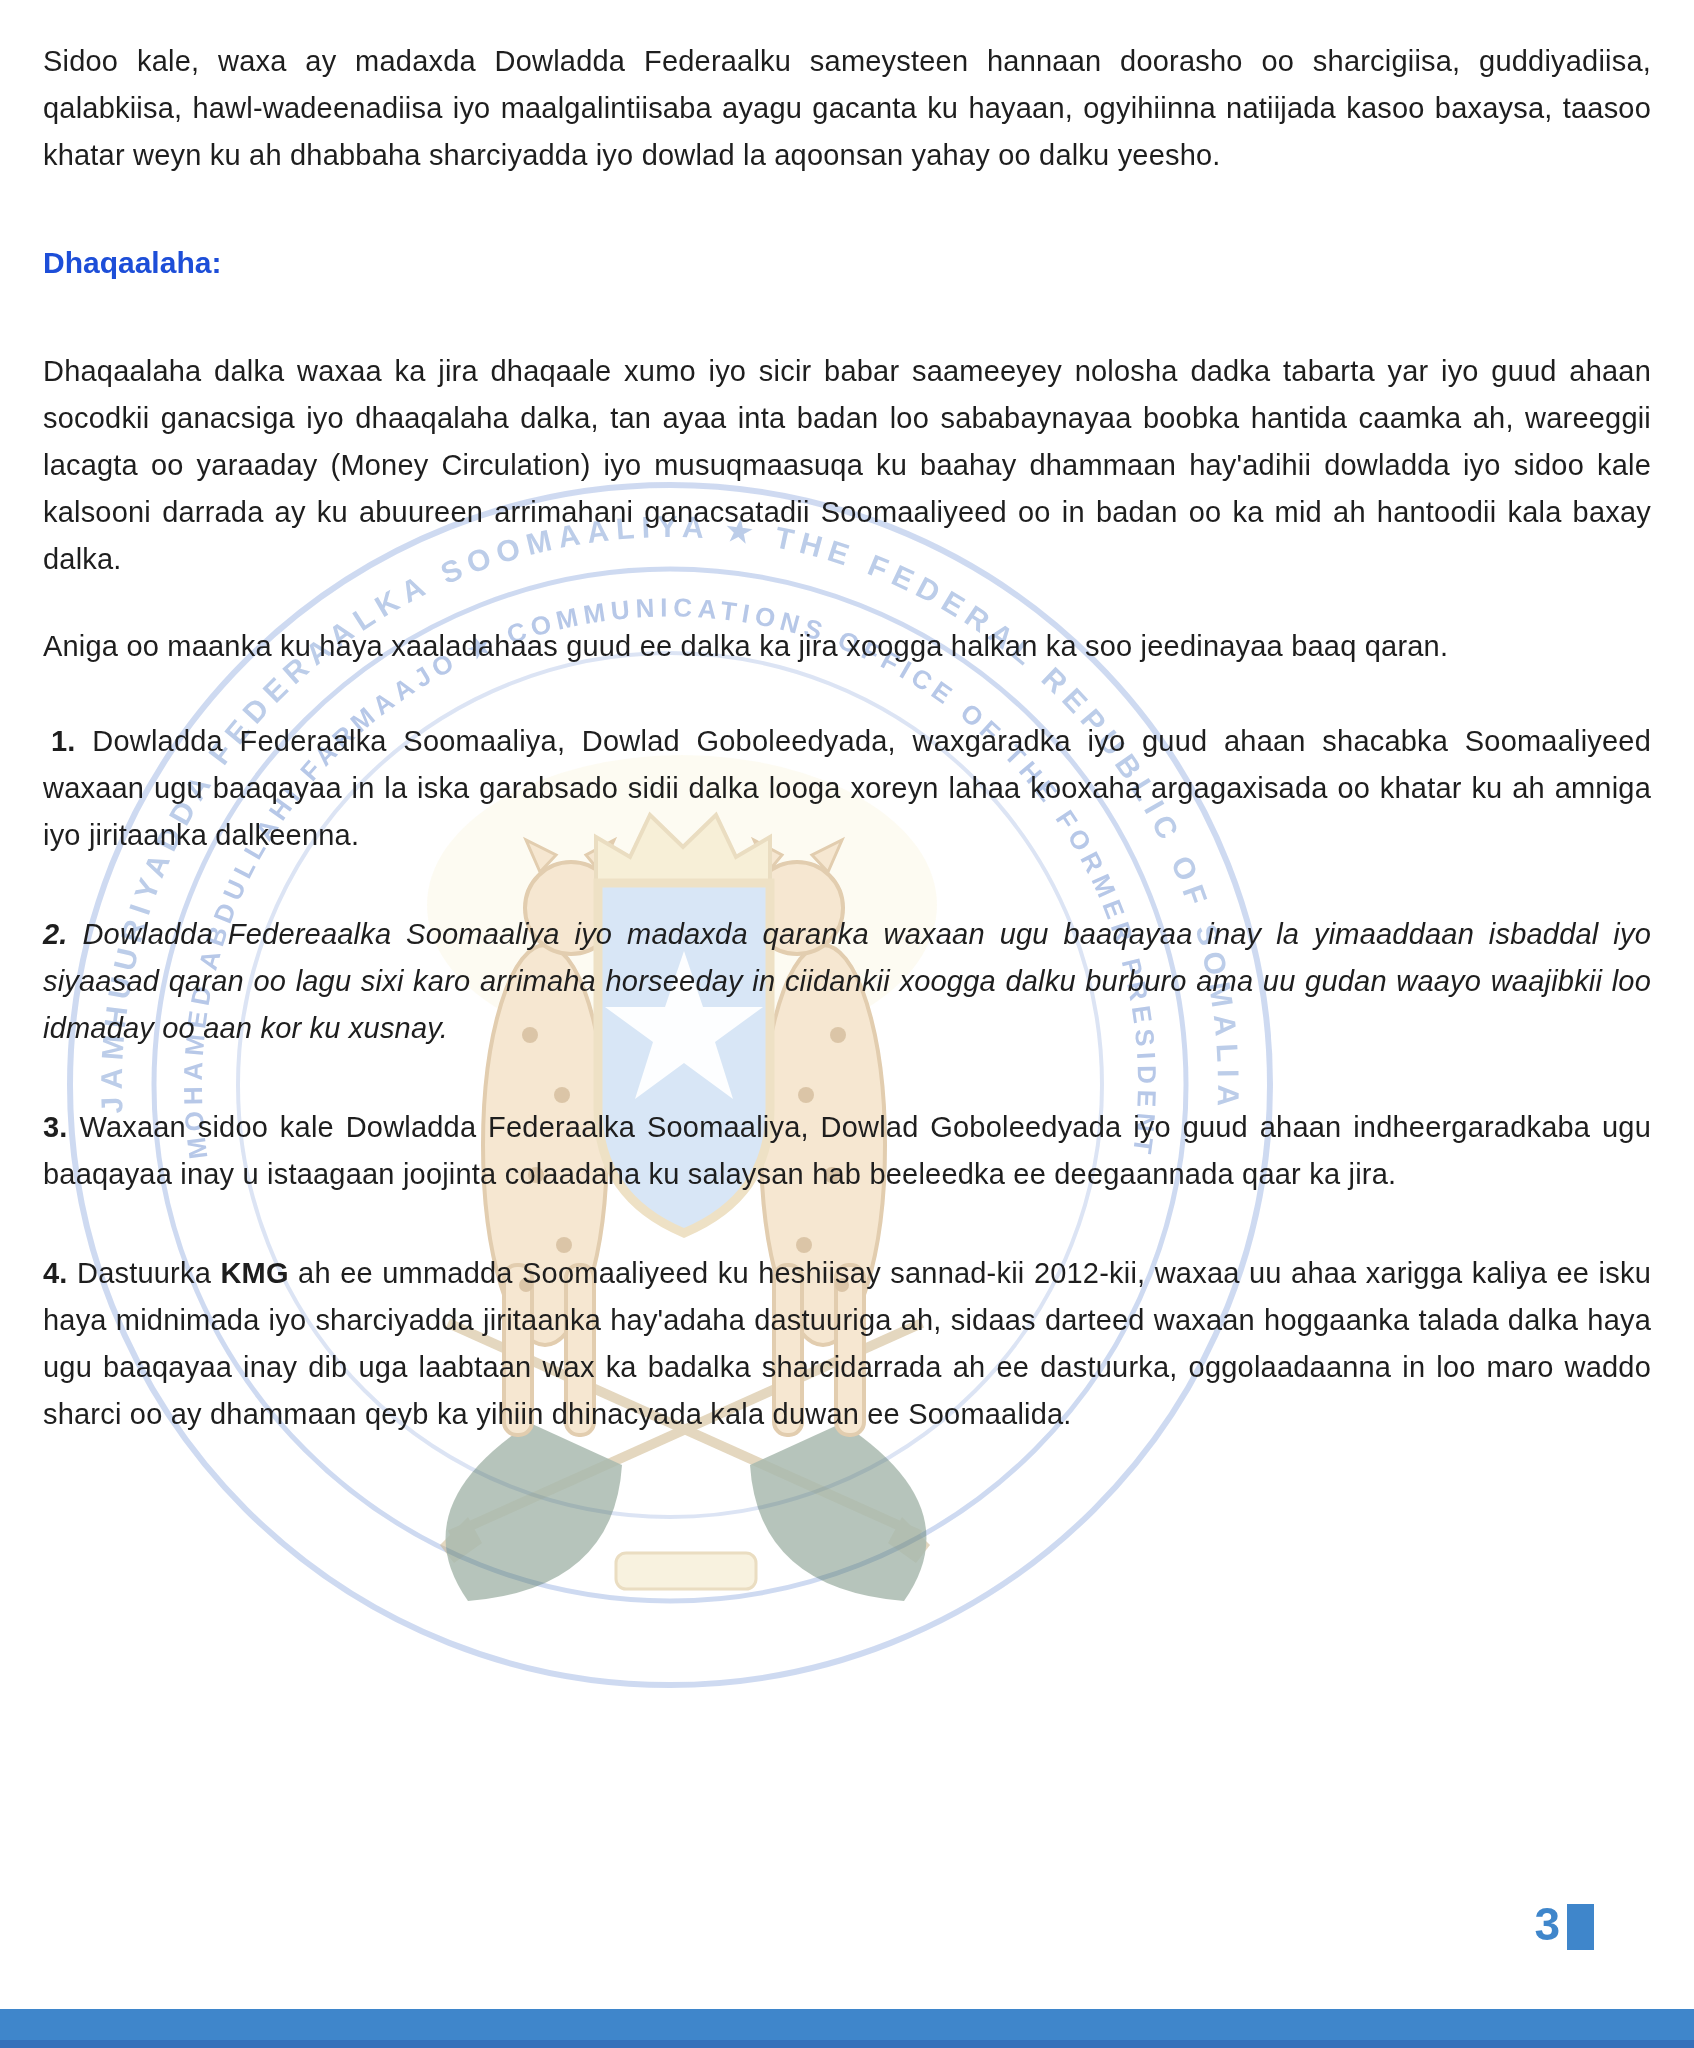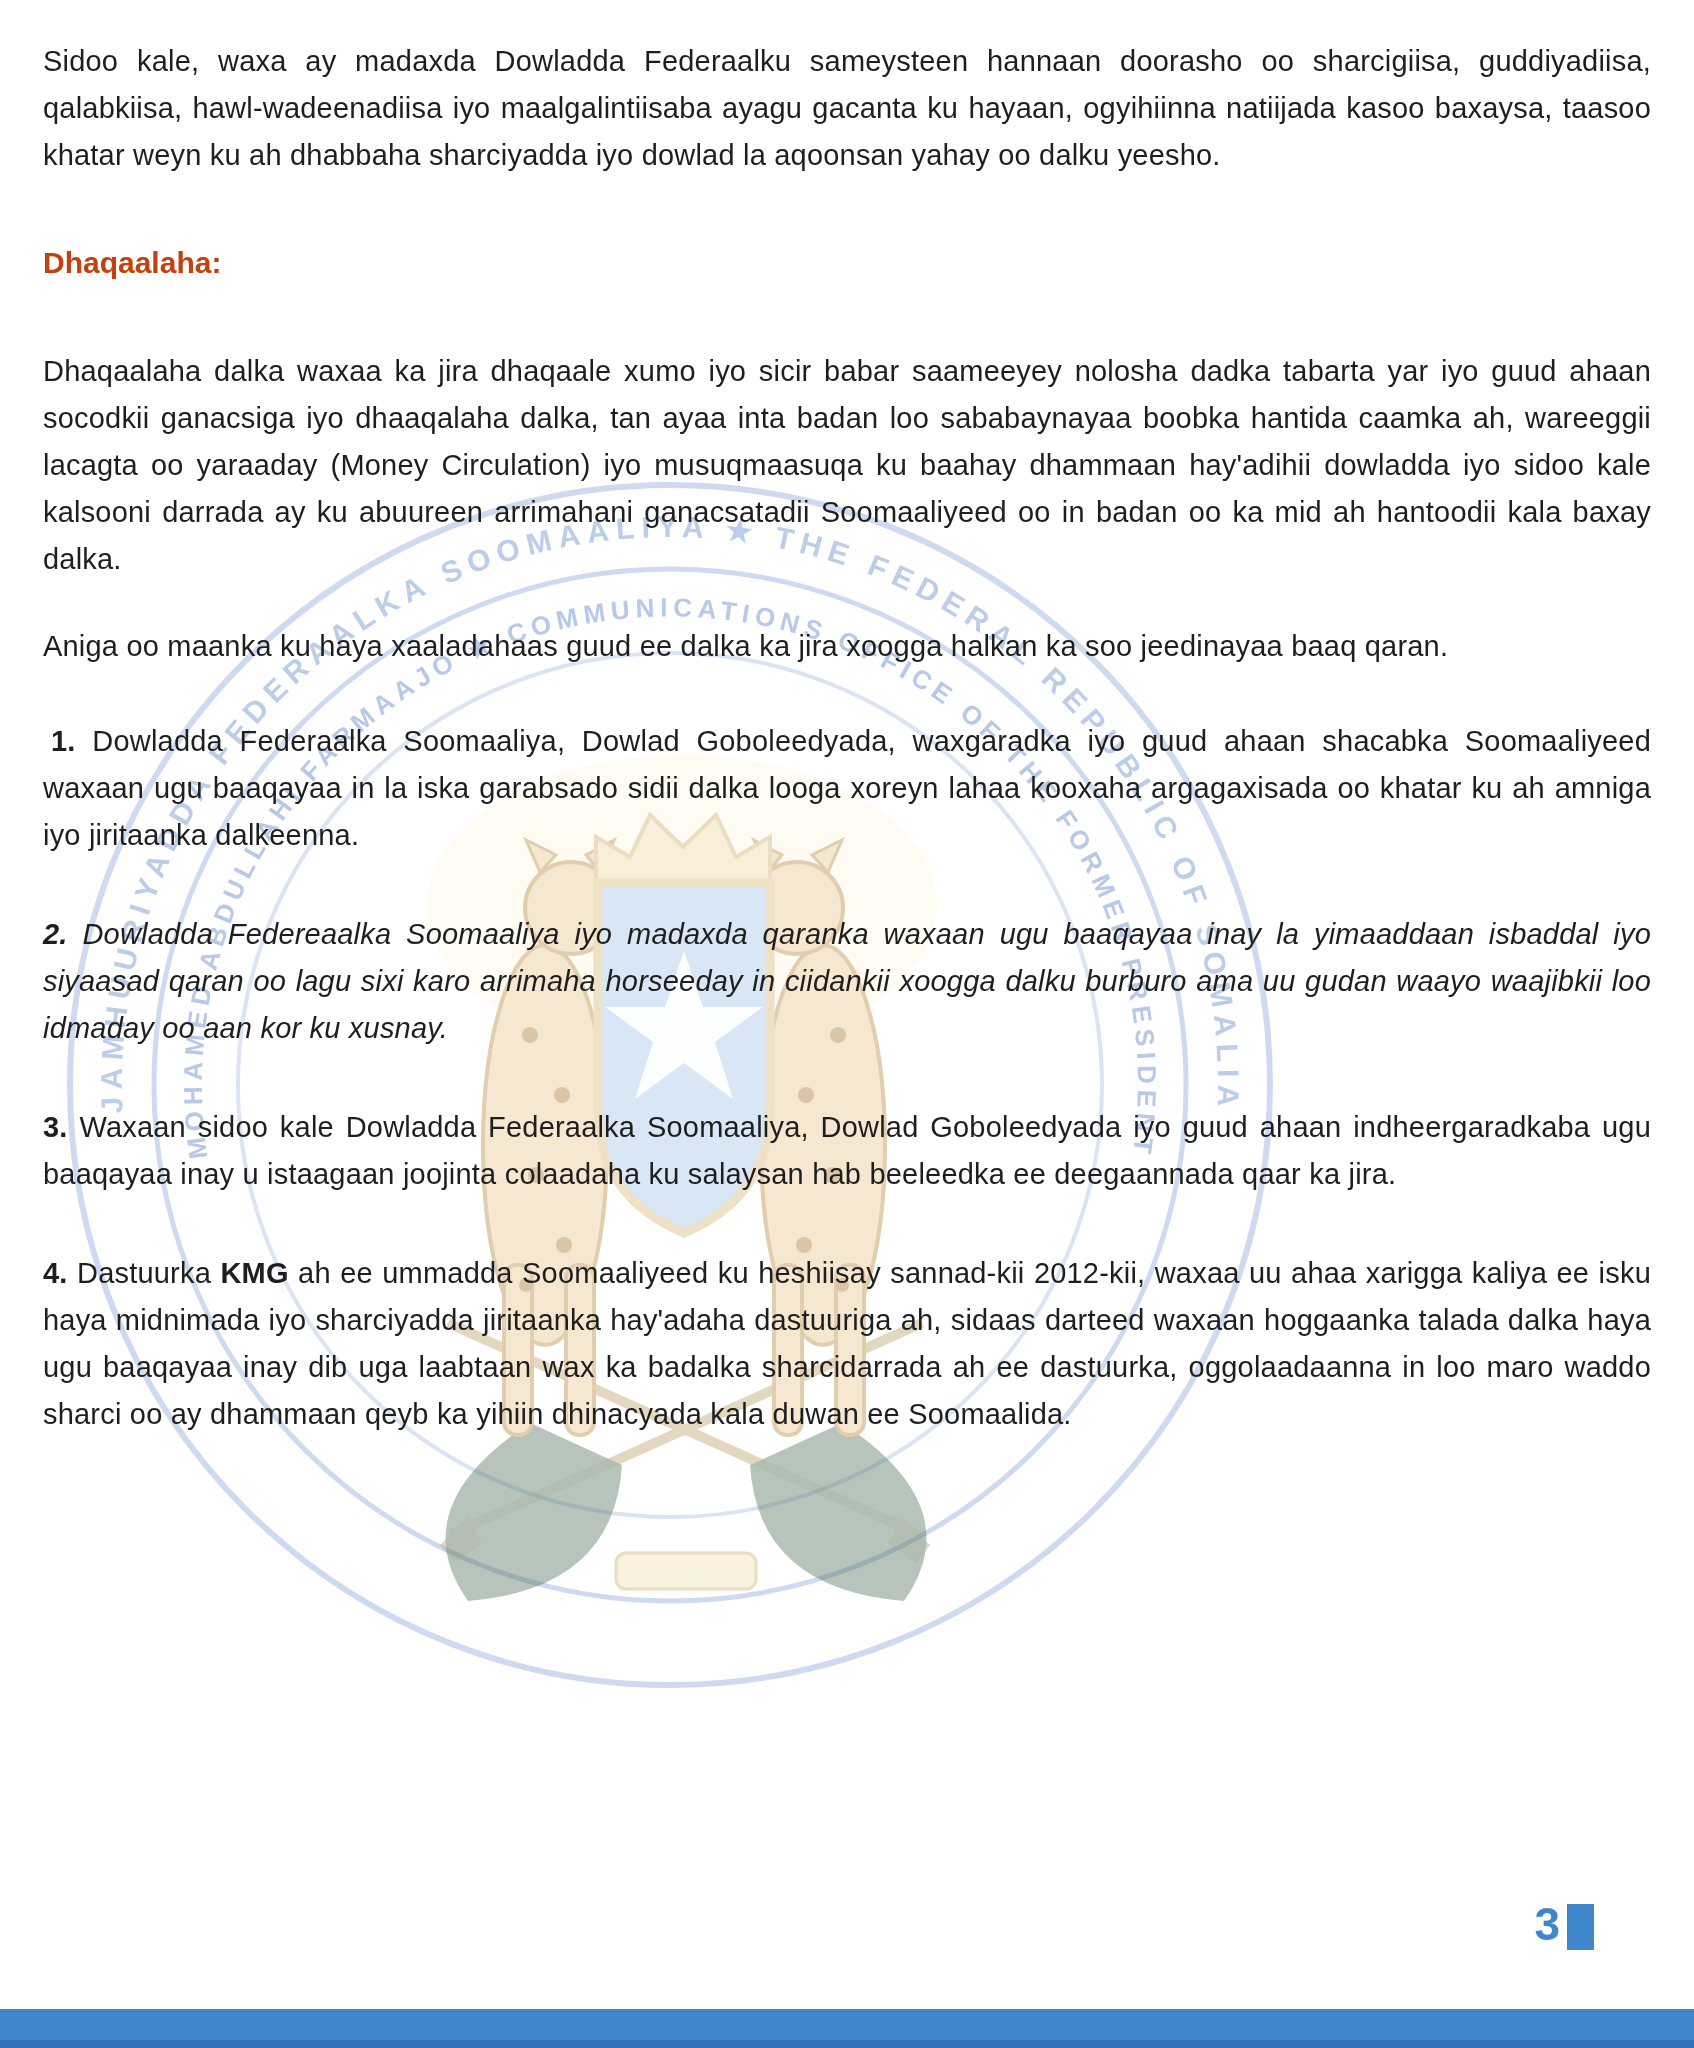--- a/index.html
+++ b/index.html
@@ -50,21 +50,21 @@
     line-height: 47px;
     color: #1e1e1e;
     text-align: justify;
     letter-spacing: 0.2px;
   }
   .heading {
     margin: 0;
     font-size: 30px;
     line-height: 47px;
     font-weight: bold;
-    color: #c2410c;
+    color: #1d4ed8;
     text-align: left;
   }
   .intro        { margin-top: 38px; }
   .h-economy    { margin-top: 60px; }
   .p-economy    { margin-top: 62px; }
   .h-baaq       { margin-top: 66px; }
   .p-declaration{ margin-top: 40px; }
   .item1        { margin-top: 48px; text-indent: 8px; }
   .item2        { margin-top: 52px; font-style: italic; }
   .item3        { margin-top: 52px; }

